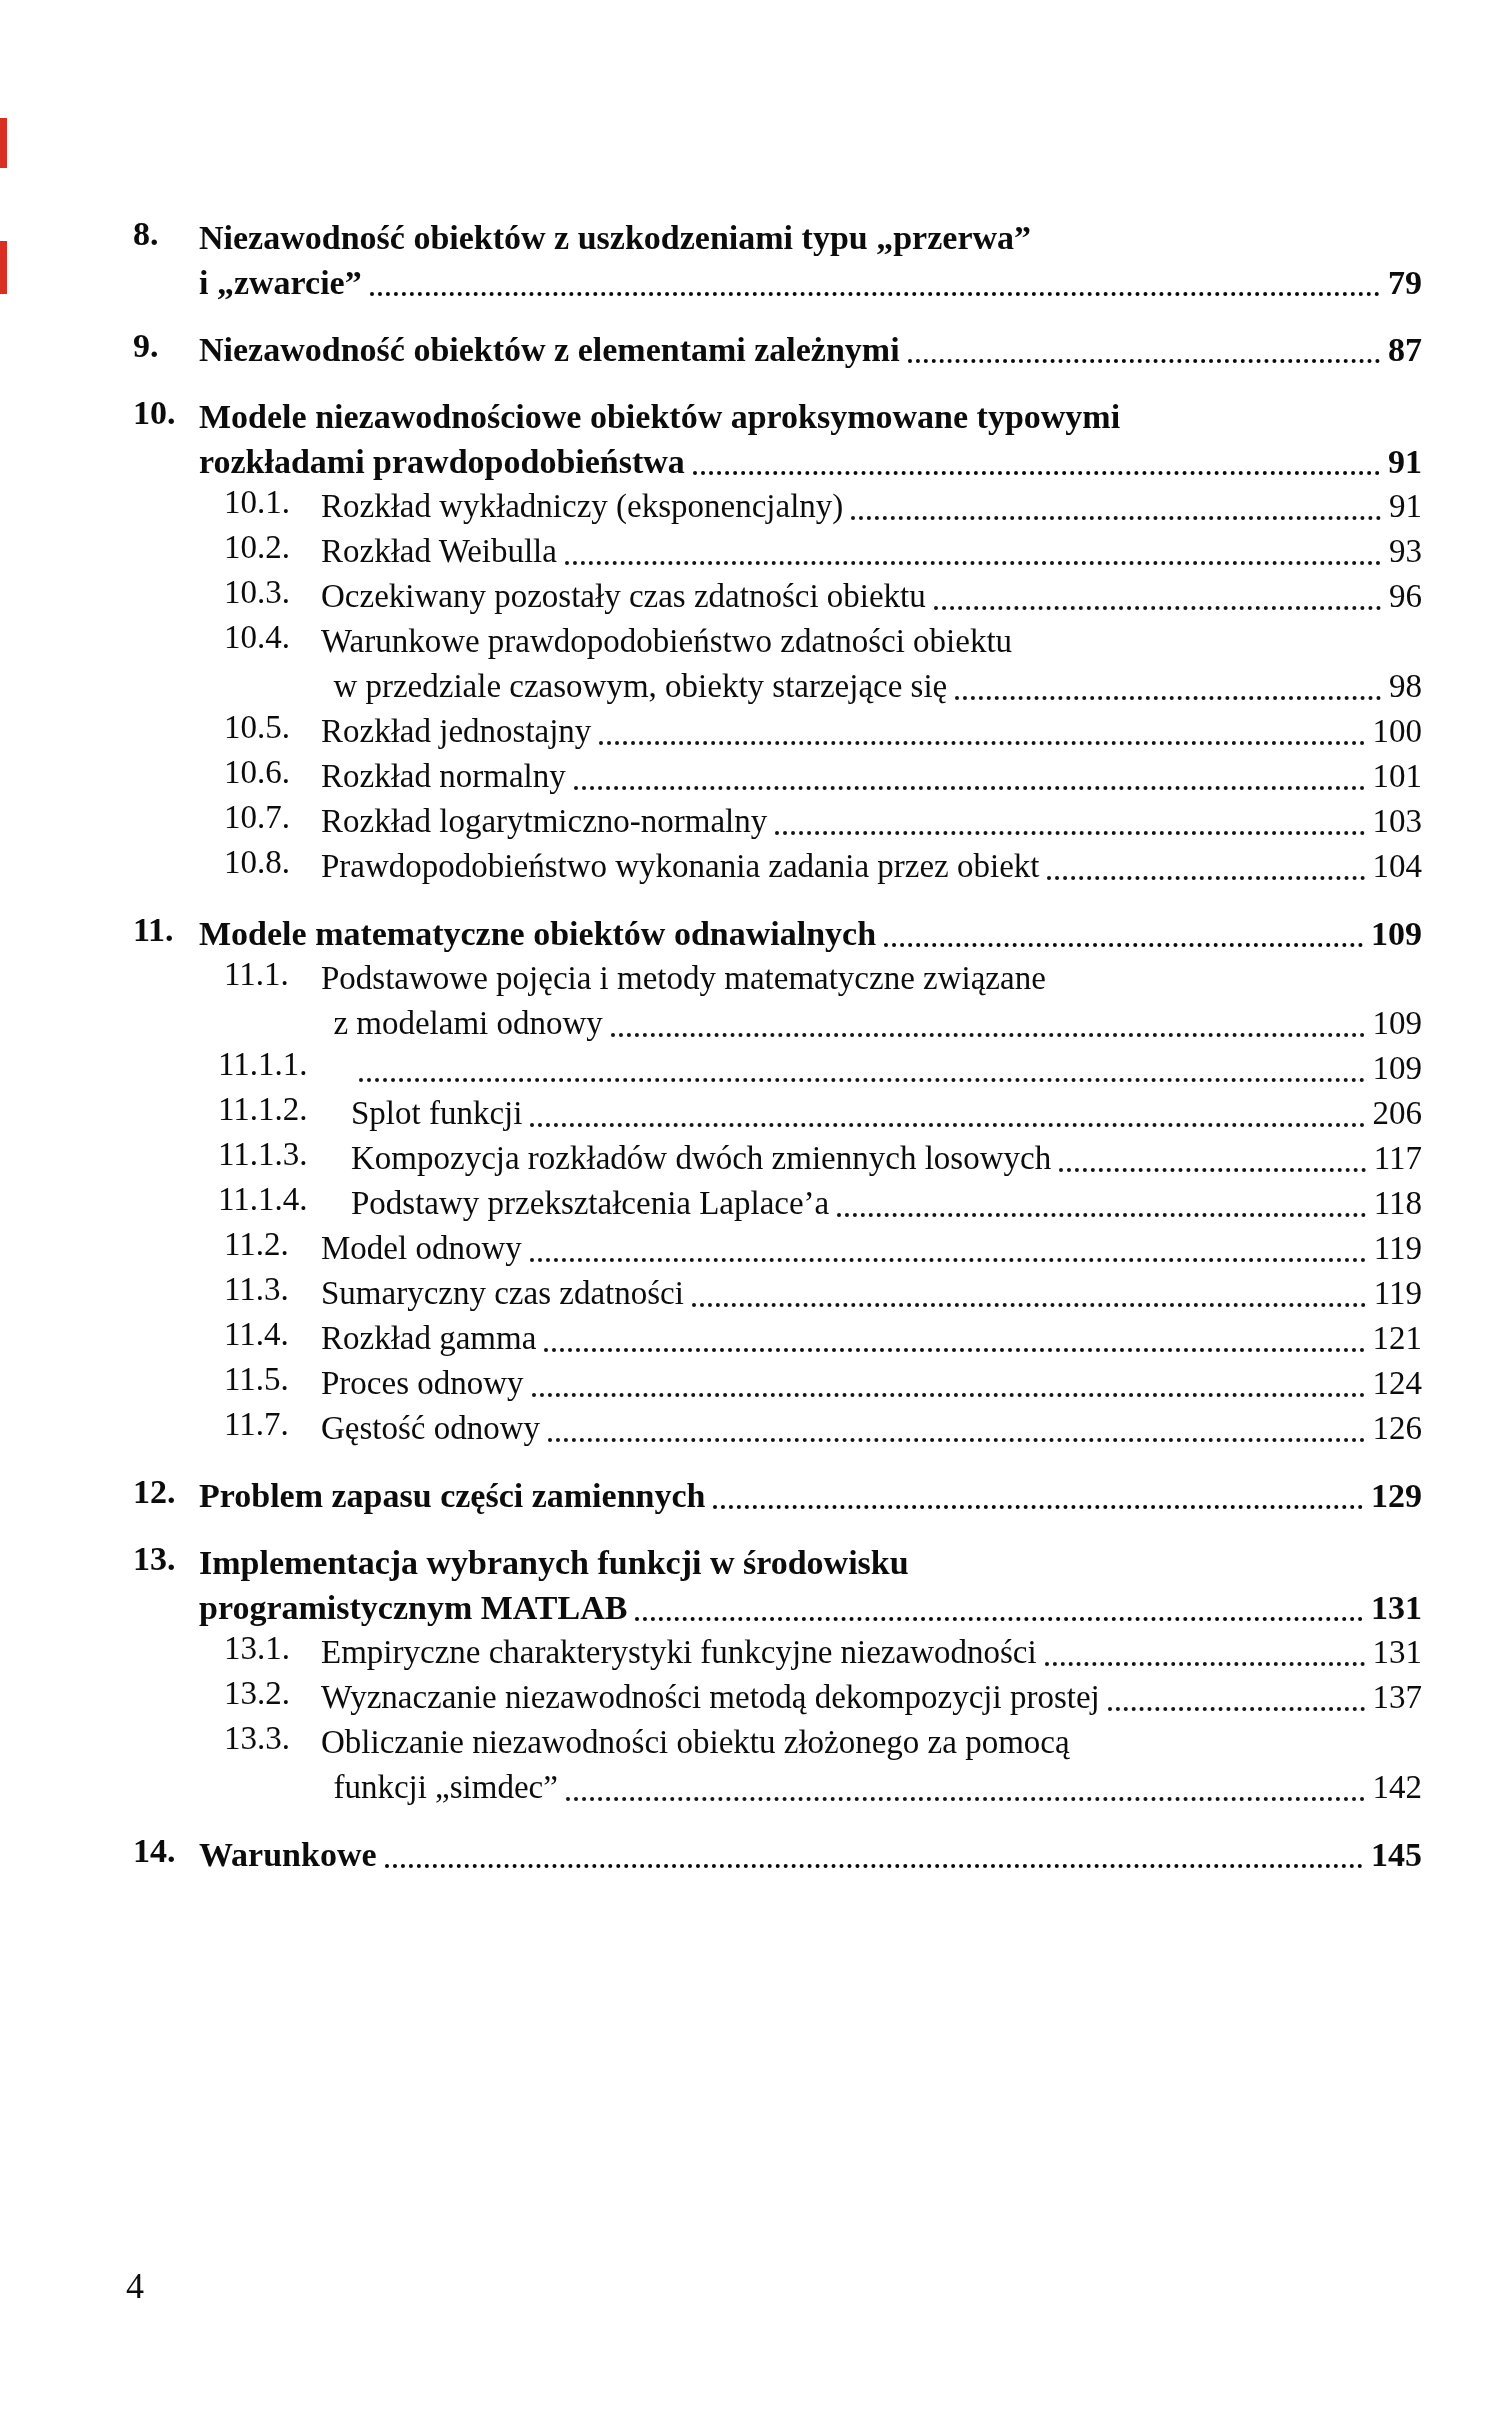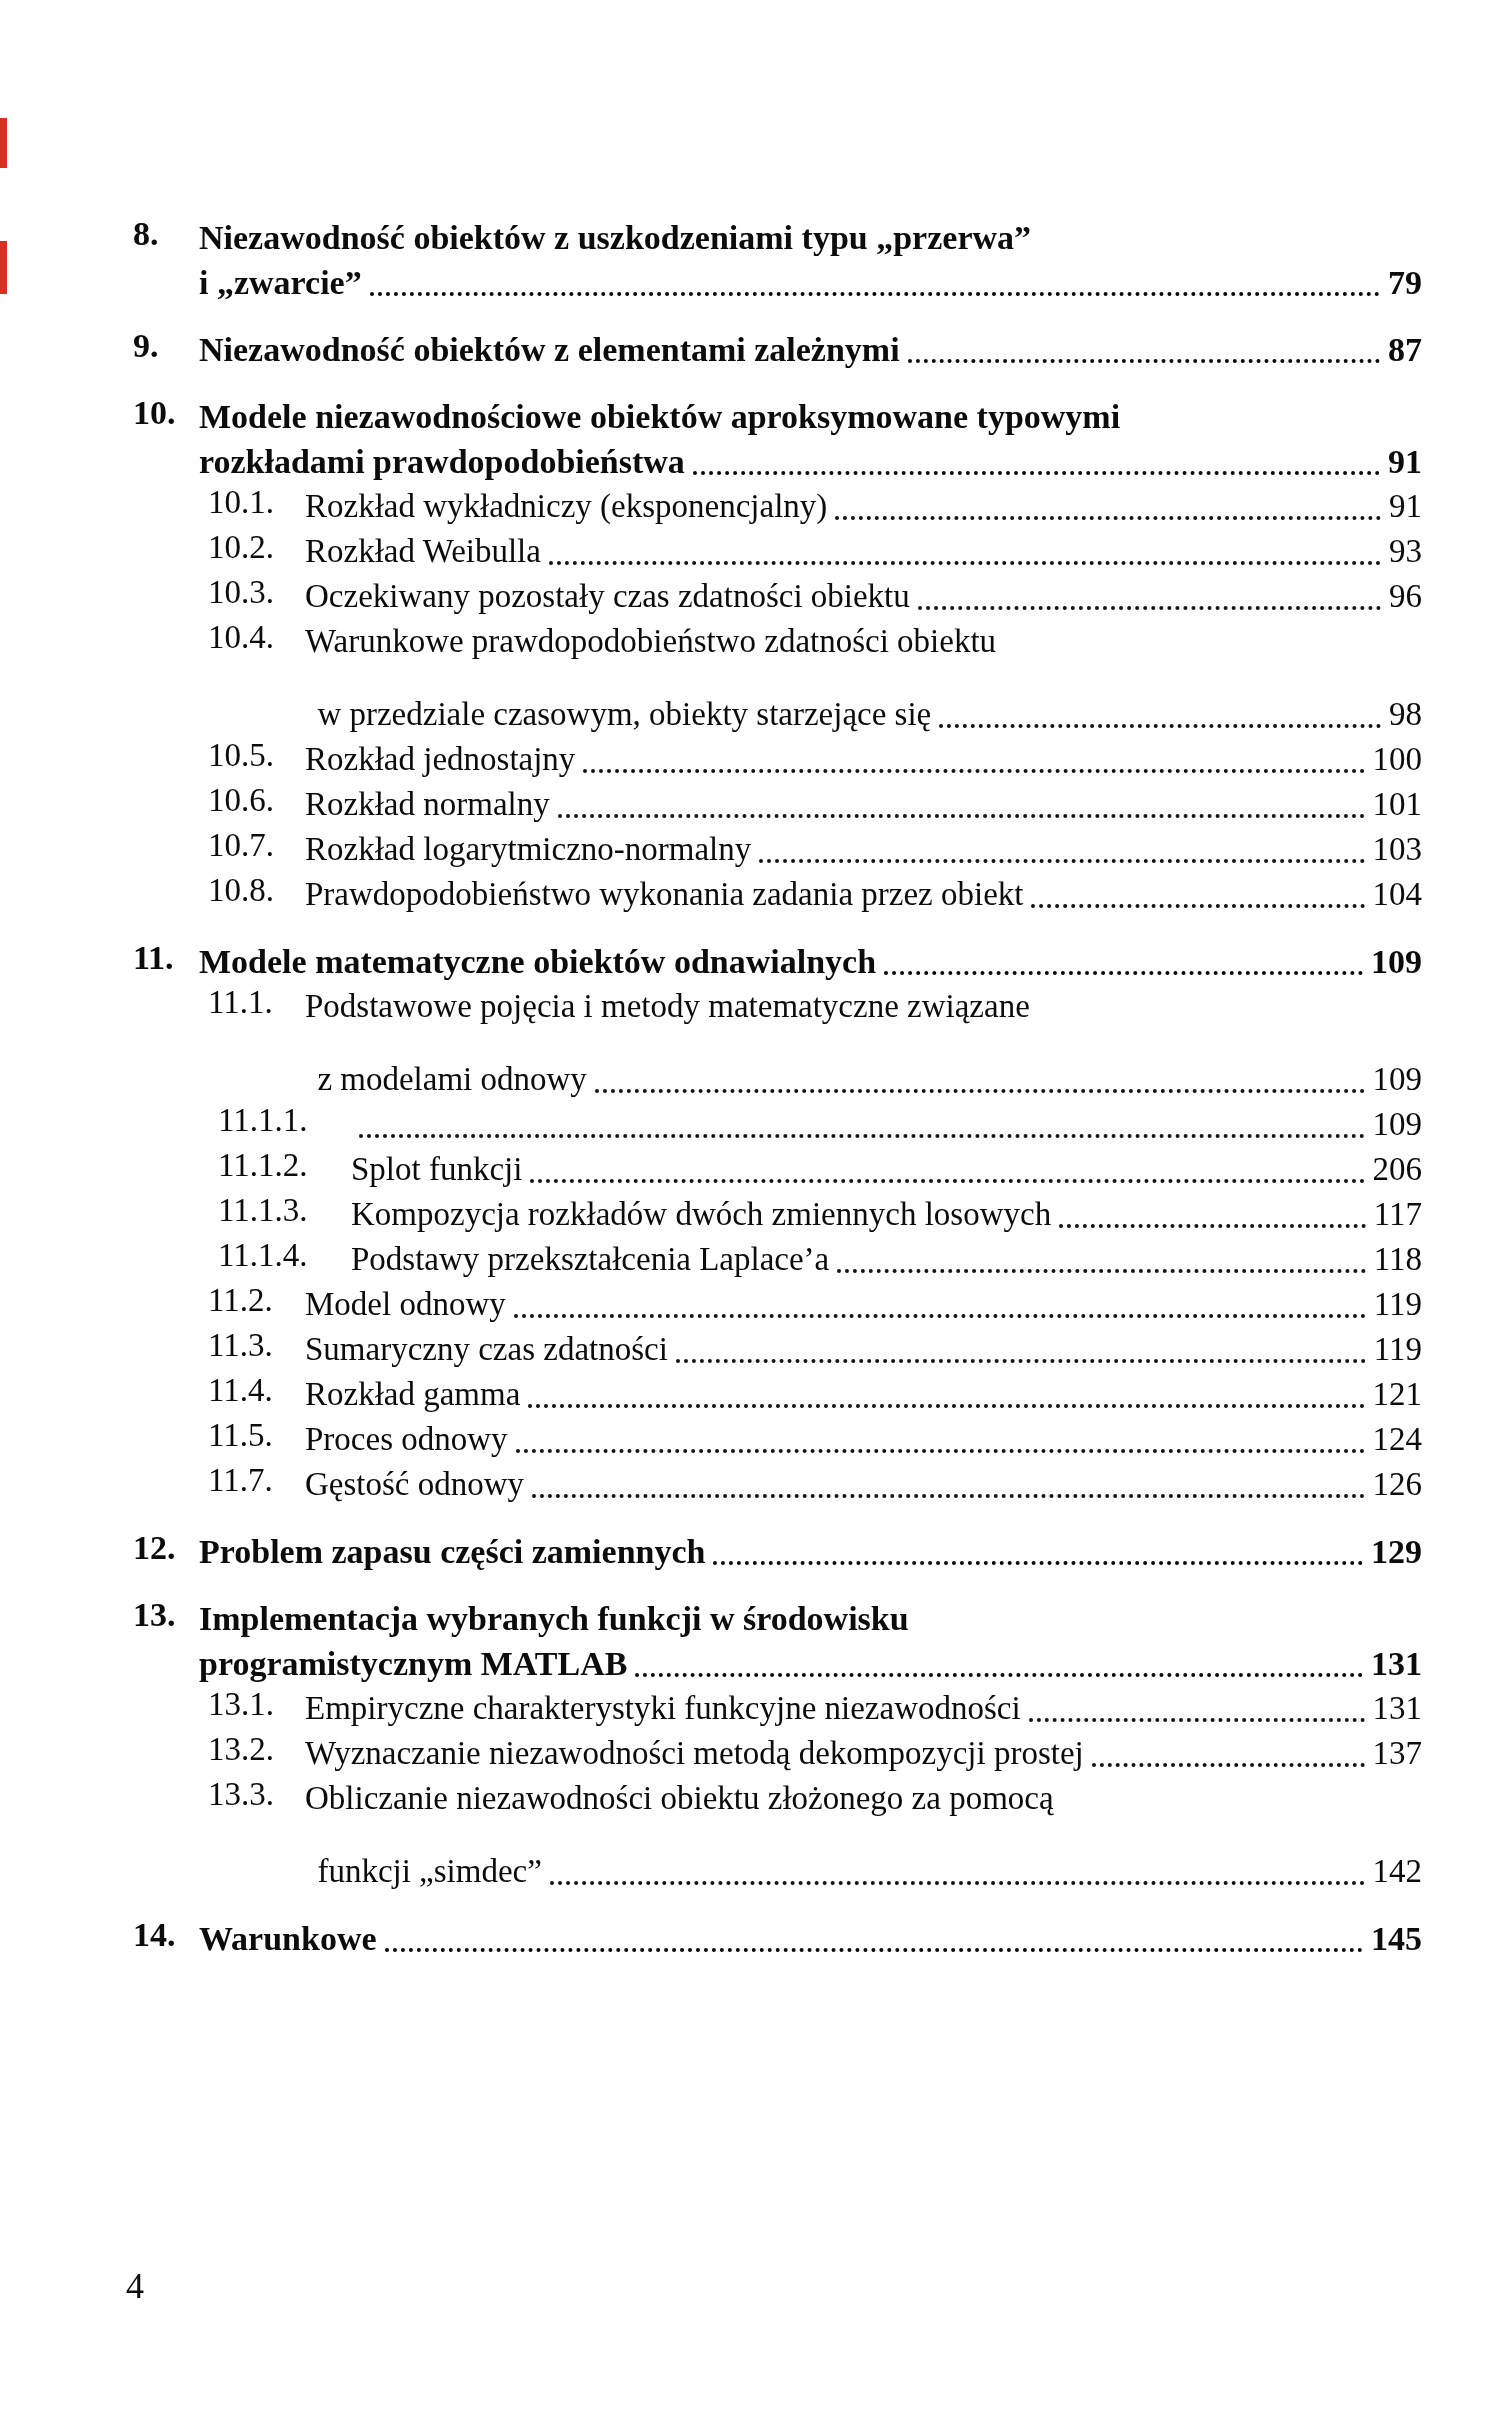--- a/index.html
+++ b/index.html
@@ -37,39 +37,38 @@
     margin-left: 75px;
   }
   .toc-entry.level-3 {
     margin-left: 85px;
   }
   .num {
     flex: none;
     white-space: nowrap;
   }
   .level-1 > .num { width: 66px; }
-  .level-2 > .num { width: 97px; }
+  .level-2 > .num { width: 97px; margin-left: 16px; }
   .level-3 > .num { width: 133px; }
   .body {
     flex: 1;
     min-width: 0;
   }
   .line {
     display: flex;
     align-items: baseline;
     height: 45px;
     line-height: 45px;
     white-space: nowrap;
   }
   .line .txt {
     flex: none;
   }
   .line.cont-indent {
     padding-left: 12.4px;
-    margin-top: 28px;
   }
   .leader {
     flex: 1;
     align-self: stretch;
     position: relative;
     min-width: 21px;
   }
   .leader::after {
     content: "";
     position: absolute;

